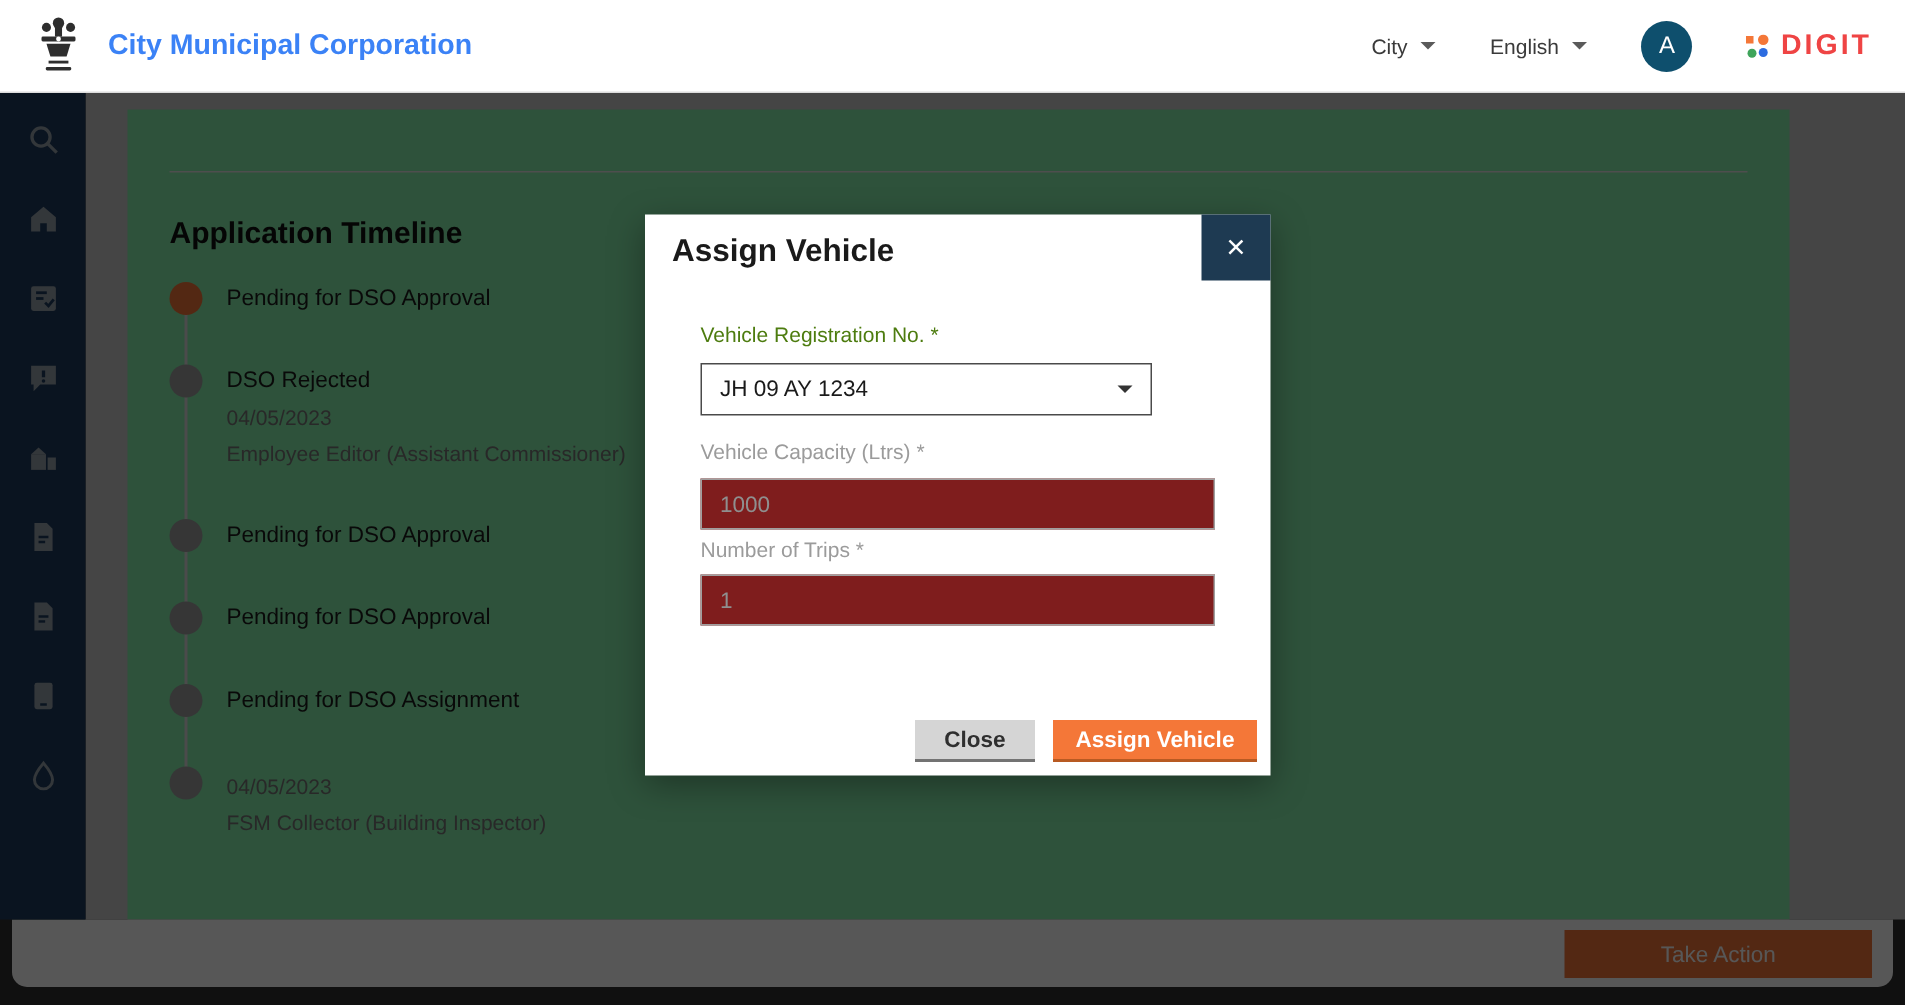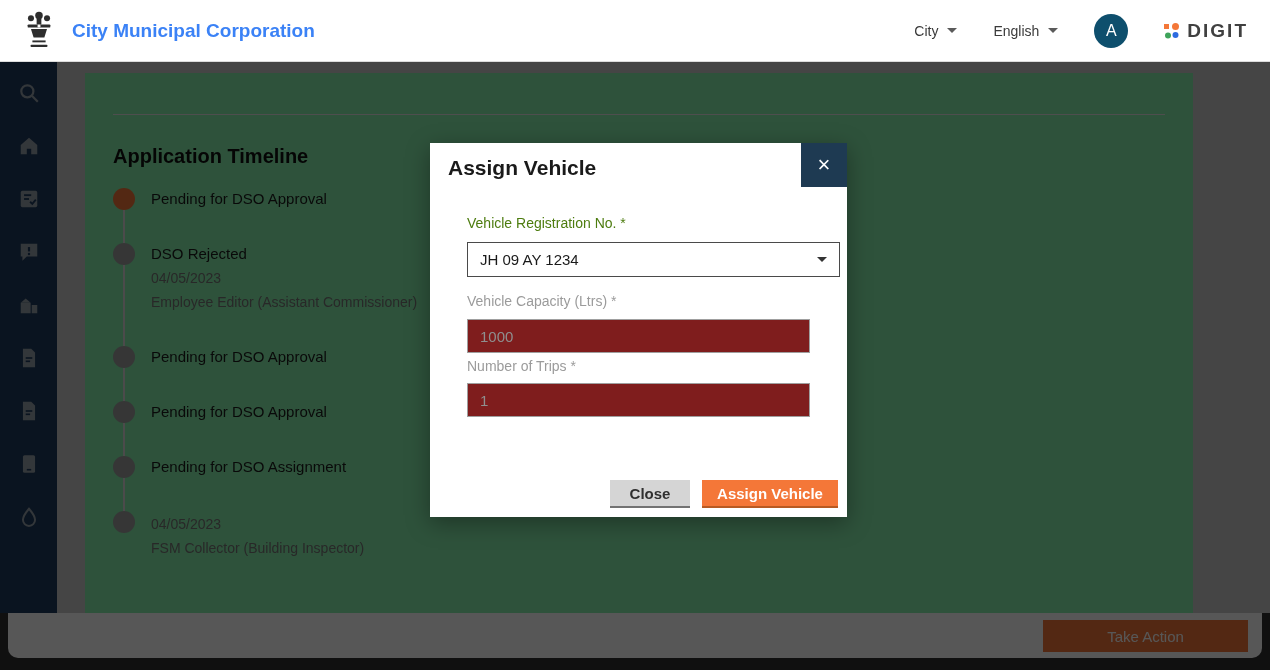--- a/index.html
+++ b/index.html
@@ -10,21 +10,21 @@
   .header { position:absolute; top:0; left:0; right:0; height:62px; background:#fff;
             z-index:45; display:flex; align-items:center; padding:0 22px; border-bottom:1px solid #dcdcdc; }
   .emblem { width:34px; height:46px; flex:none; }
   .header-title { font-size:19px; font-weight:bold; color:#3b82f6; margin-left:16px; }
   .header-right { margin-left:auto; display:flex; align-items:center; gap:36px; }
   .hdr-dd { display:flex; align-items:center; gap:9px; font-size:14px; color:#3a3a3a; cursor:pointer; }
   .caret { width:0; height:0; border-left:5px solid transparent; border-right:5px solid transparent; border-top:5px solid #5a5a5a; }
   .avatar { width:34px; height:34px; border-radius:50%; background:#0e4f6d; color:#fff;
             display:flex; align-items:center; justify-content:center; font-size:16px; cursor:pointer; }
   .digit-logo { display:flex; align-items:center; gap:7px; }
-  .digit-text { font-size:19px; font-weight:bold; color:#404040; letter-spacing:2px; }
+  .digit-text { font-size:19px; font-weight:bold; color:#ef4444; letter-spacing:2px; }
 
   
   .page-bg { position:absolute; top:62px; left:57px; right:0; height:551px; background:#cbcbcb; z-index:1; }
 
   
   .sidebar { position:absolute; top:62px; left:0; width:57px; height:551px; background:#1f3c5e; z-index:10;
              display:flex; flex-direction:column; align-items:center; padding-top:20px; gap:31px; }
   .side-icon { width:22px; height:22px; color:#96a0a9; cursor:pointer; flex:none; }
   .side-icon svg { width:22px; height:22px; display:block; }
 
@@ -51,21 +51,21 @@
 
   
   .modal { position:absolute; left:430px; top:143px; width:417px; height:374px; background:#fff; z-index:50;
            box-shadow:0 6px 22px rgba(0,0,0,0.35); }
   .modal-title { position:absolute; top:13px; left:18px; font-size:21px; font-weight:bold; color:#1a1a1a; }
   .modal-close { position:absolute; top:0; right:0; width:46px; height:44px; background:#1e3a52; color:#fff;
                  border:none; font-size:22px; line-height:1; cursor:pointer; display:flex; align-items:center;
                  justify-content:center; font-family:inherit; }
   .fld-label { position:absolute; left:37px; font-size:14px; color:#4d7c0f; }
   .fld-label.muted { color:#9b9b9b; }
-  .select { position:absolute; left:37px; width:373px; height:35px; border:1px solid #4a4a4a; background:#fff;
+  .select { position:absolute; left:37px; width:301px; height:35px; border:1px solid #4a4a4a; background:#fff;
             display:flex; align-items:center; justify-content:space-between; padding:0 12px; font-size:15px;
             color:#1a1a1a; cursor:pointer; }
   .select .caret { border-top-color:#333; }
   .input { position:absolute; left:37px; width:343px; height:34px; border:1px solid #9f9f9f; background:#7f1d1d;
            font-size:15px; color:#8f8f8f; padding:0 12px; font-family:inherit; }
   .btn-close { position:absolute; left:180px; top:337px; width:80px; height:28px; background:#d5d5d5;
                border:none; border-bottom:2px solid #737373; font-size:15px; font-weight:600; color:#2f2f2f;
                cursor:pointer; font-family:inherit; }
   .btn-assign { position:absolute; left:272px; top:337px; width:136px; height:28px; background:#F47738;
                 border:none; border-bottom:2px solid #b85a22; font-size:15px; font-weight:600; color:#fff;

